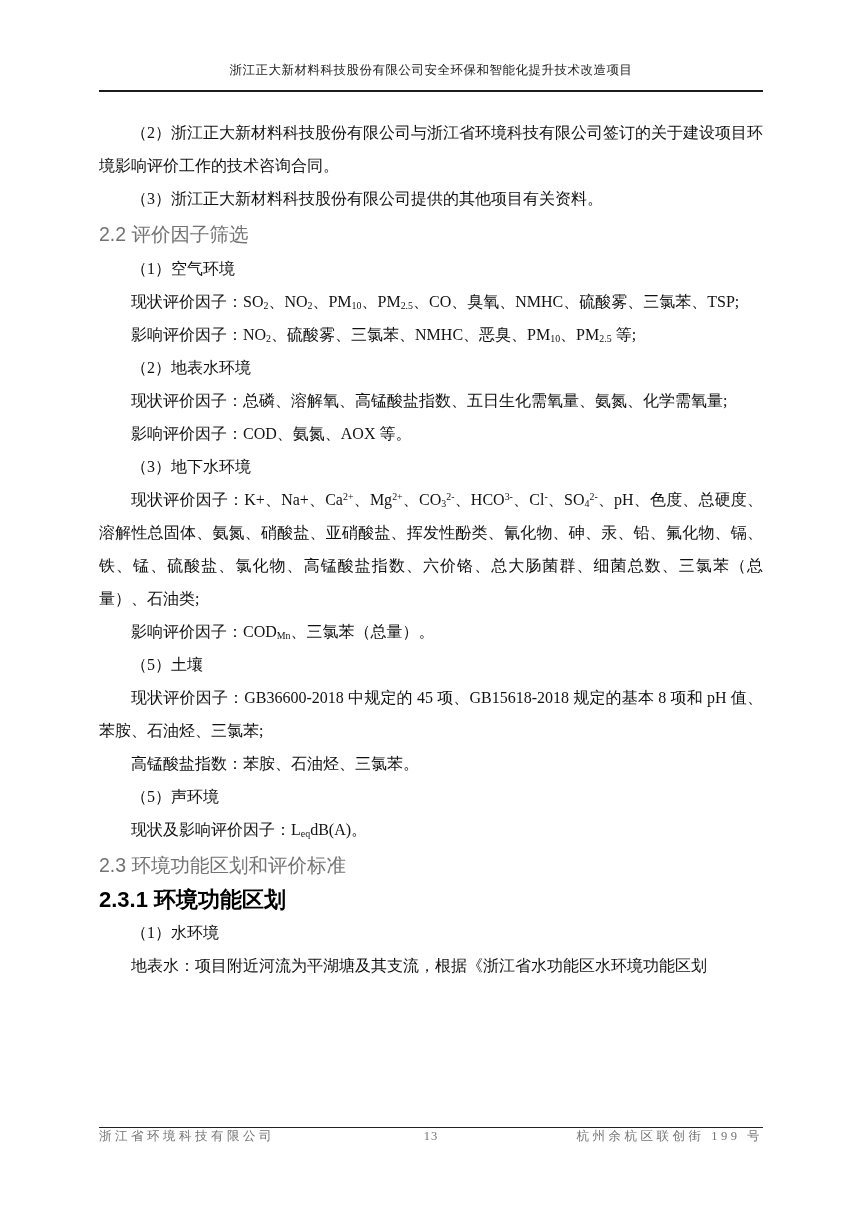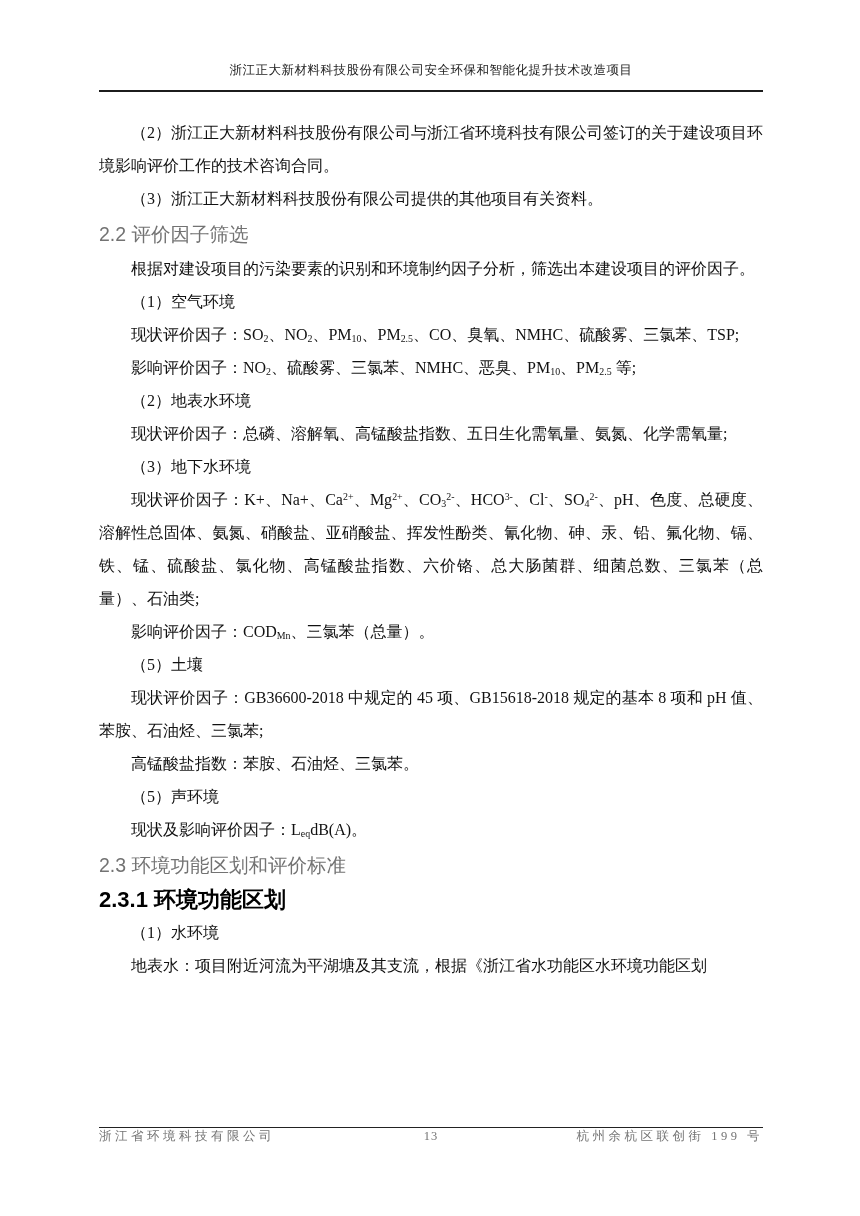--- a/index.html
+++ b/index.html
@@ -82,26 +82,26 @@
 
   <div class="page-header">
     <div class="header-title">浙江正大新材料科技股份有限公司安全环保和智能化提升技术改造项目</div>
     <hr class="header-rule">
   </div>
 
   <div class="content">
     <p class="body">（2）浙江正大新材料科技股份有限公司与浙江省环境科技有限公司签订的关于建设项目环境影响评价工作的技术咨询合同。</p>
     <p class="body">（3）浙江正大新材料科技股份有限公司提供的其他项目有关资料。</p>
     <h2 class="sec">2.2 评价因子筛选</h2>
-    <p class="body">根据对建设项目的污染要素的识别和环境制约因子分析，筛选出本建设项目的评价因子。</p>
     <p class="body">（1）空气环境</p>
     <p class="body">现状评价因子：SO<sub>2</sub>、NO<sub>2</sub>、PM<sub>10</sub>、PM<sub>2.5</sub>、CO、臭氧、NMHC、硫酸雾、三氯苯、TSP;</p>
     <p class="body">影响评价因子：NO<sub>2</sub>、硫酸雾、三氯苯、NMHC、恶臭、PM<sub>10</sub>、PM<sub>2.5</sub> 等;</p>
     <p class="body">（2）地表水环境</p>
     <p class="body">现状评价因子：总磷、溶解氧、高锰酸盐指数、五日生化需氧量、氨氮、化学需氧量;</p>
+    <p class="body">影响评价因子：COD、氨氮、AOX 等。</p>
     <p class="body">（3）地下水环境</p>
     <p class="body">现状评价因子：K+、Na+、Ca<sup>2+</sup>、Mg<sup>2+</sup>、CO<sub>3</sub><sup>2-</sup>、HCO<sup>3-</sup>、Cl<sup>-</sup>、SO<sub>4</sub><sup>2-</sup>、pH、色度、总硬度、溶解性总固体、氨氮、硝酸盐、亚硝酸盐、挥发性酚类、氰化物、砷、汞、铅、氟化物、镉、铁、锰、硫酸盐、氯化物、高锰酸盐指数、六价铬、总大肠菌群、细菌总数、三氯苯（总量）、石油类;</p>
     <p class="body">影响评价因子：COD<sub>Mn</sub>、三氯苯（总量）。</p>
     <p class="body">（5）土壤</p>
     <p class="body">现状评价因子：GB36600-2018 中规定的 45 项、GB15618-2018 规定的基本 8 项和 pH 值、苯胺、石油烃、三氯苯;</p>
     <p class="body">高锰酸盐指数：苯胺、石油烃、三氯苯。</p>
     <p class="body">（5）声环境</p>
     <p class="body">现状及影响评价因子：L<sub>eq</sub>dB(A)。</p>
     <h2 class="sec">2.3 环境功能区划和评价标准</h2>
     <h3 class="subsec">2.3.1 环境功能区划</h3>

